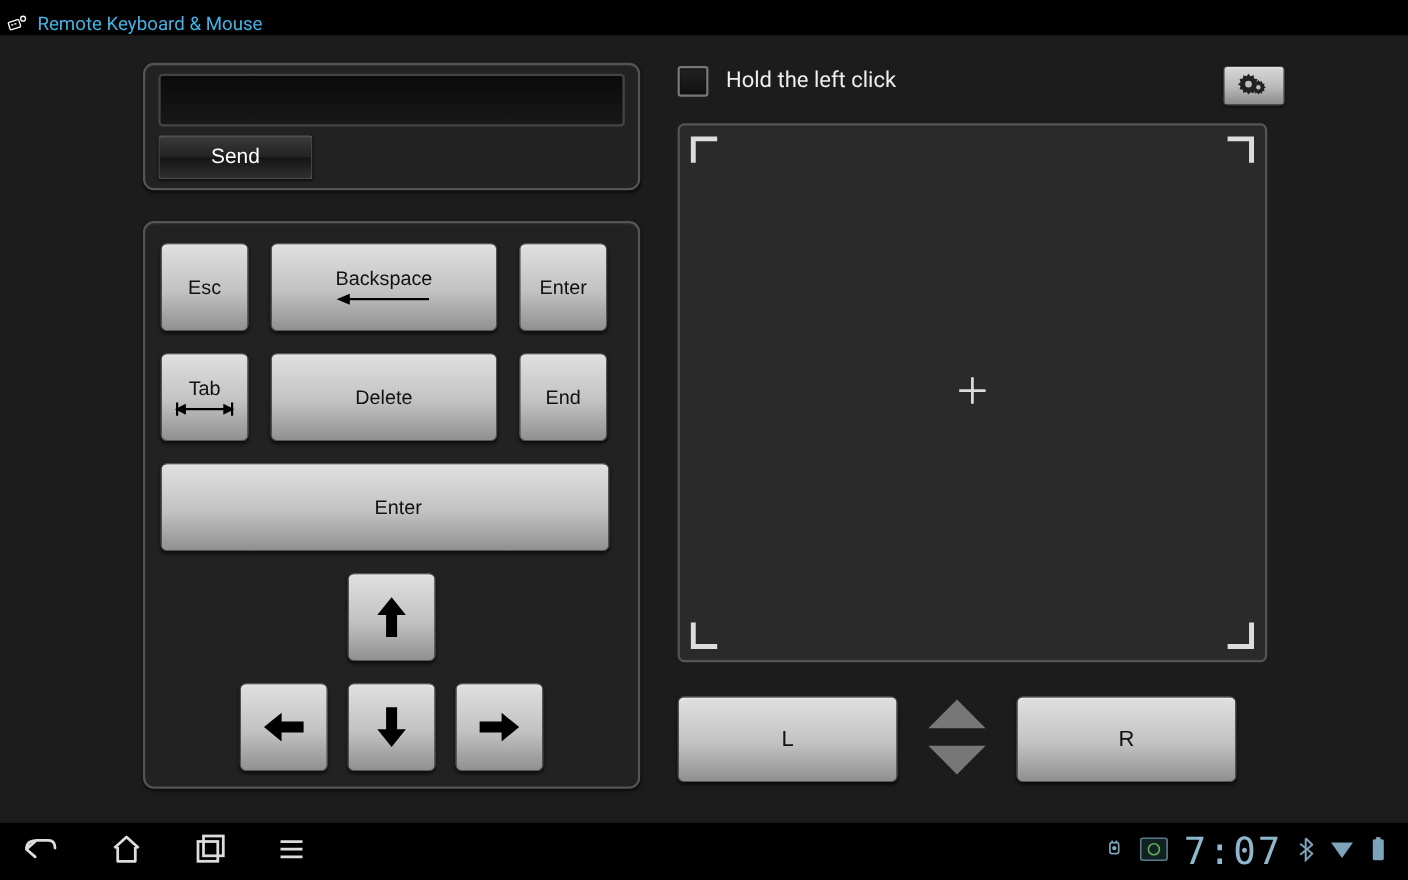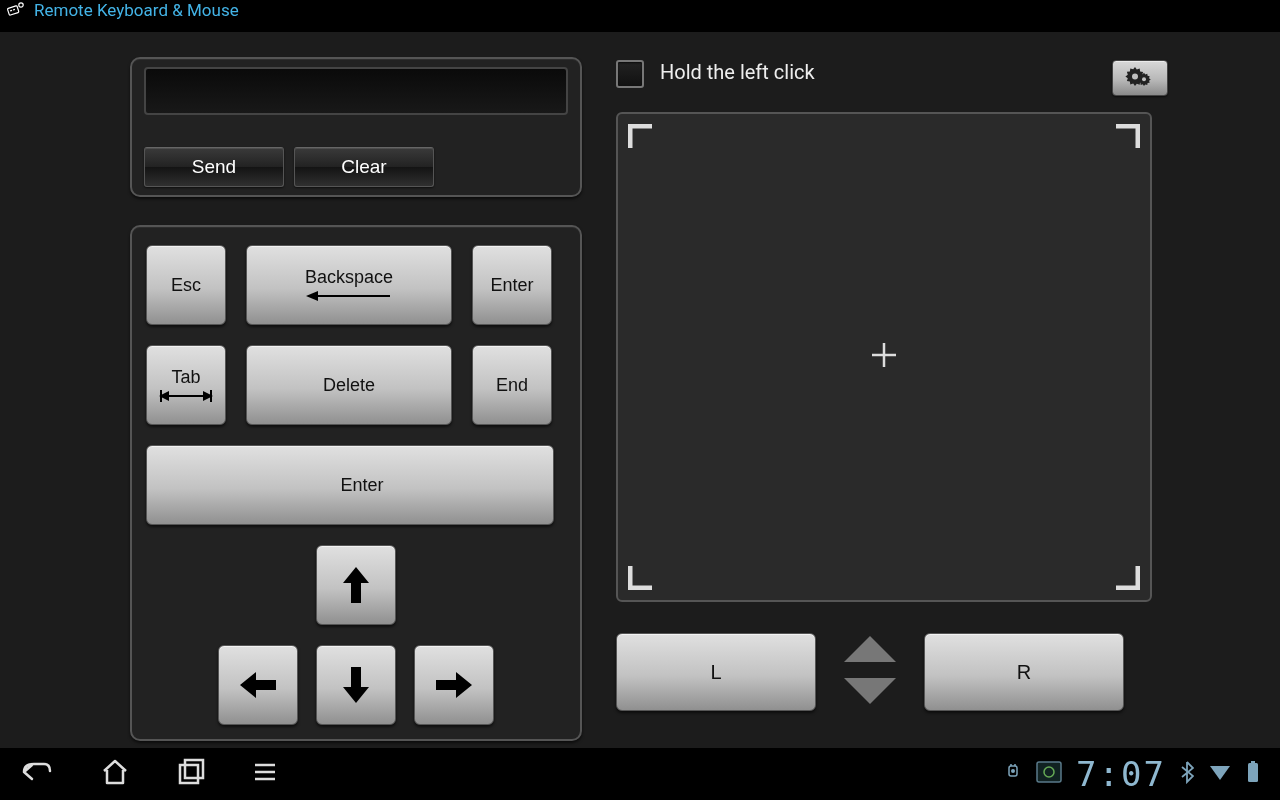--- a/index.html
+++ b/index.html
@@ -11,21 +11,21 @@
   overflow: hidden;
   position: relative;
   color: #fff;
 }
 
 
 .titlebar {
   height: 32px;
   background: #000;
   display: flex;
-  align-items: flex-start;
+  align-items: flex-end;
   padding: 0 6px;
   gap: 8px;
 }
 .titlebar .app-icon svg { display: block; }
 .titlebar .title {
   color: #43b3e6;
   font-size: 17px;
   font-weight: 400;
 }
 
@@ -72,21 +72,20 @@
   align-items: center;
   justify-content: center;
   background: linear-gradient(#3a3a3a,#222 50%,#141414 51%,#303030);
   border: 1px solid #555;
   border-top-color:#666;
   border-radius: 3px;
   color: #fff;
   font-size: 19px;
   box-shadow: 0 1px 2px rgba(0,0,0,.6), inset 0 1px 0 rgba(255,255,255,.1);
   cursor: pointer;
-  margin-top: 24px;
 }
 .dark-btn.small { width: 140px; height: 40px; font-size: 19px; }
 .btnrow { display:flex; gap:10px; padding-left:4px; }
 
 
 .key {
   background: linear-gradient(#e0e0e0,#c2c2c2 55%,#909090);
   border: 1px solid #555;
   border-radius: 6px;
   box-shadow: 0 2px 3px rgba(0,0,0,.6), inset 0 1px 0 rgba(255,255,255,.6);
@@ -230,21 +229,20 @@
 </div>
 
 <div class="main">
 
   <div class="left-col">
 
     <div class="panel">
       <input class="text-input" type="text" value="" style="">
       <div class="btnrow">
         <button class="dark-btn small">Send</button>
-        <button class="dark-btn small">Clear</button>
       </div>
     </div>
 
     <div class="panel keys-panel">
 
       <div class="krow">
         <button class="key sq80">Esc</button>
         <button class="key wide">
           <span class="bksp-label">Backspace</span>
           <svg width="90" height="16" viewBox="0 0 90 16">

